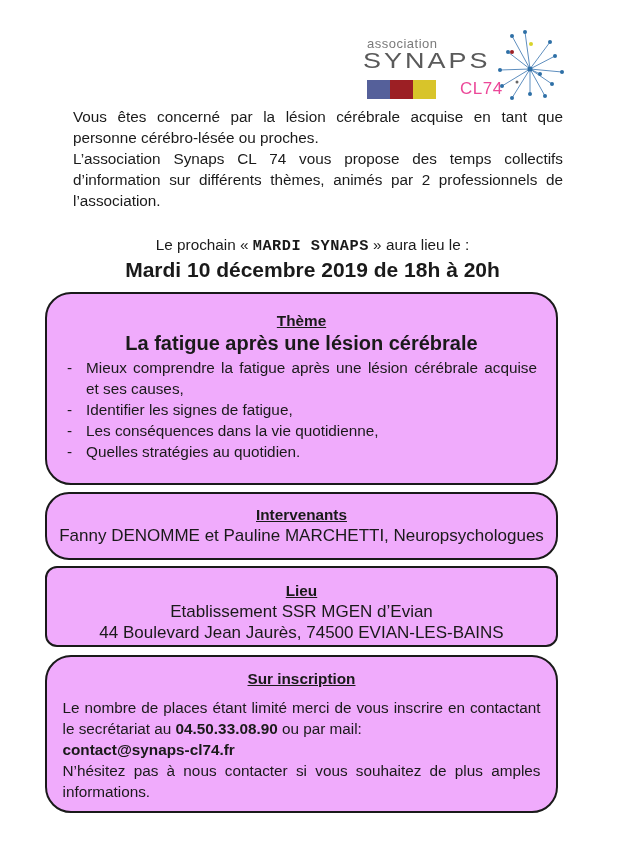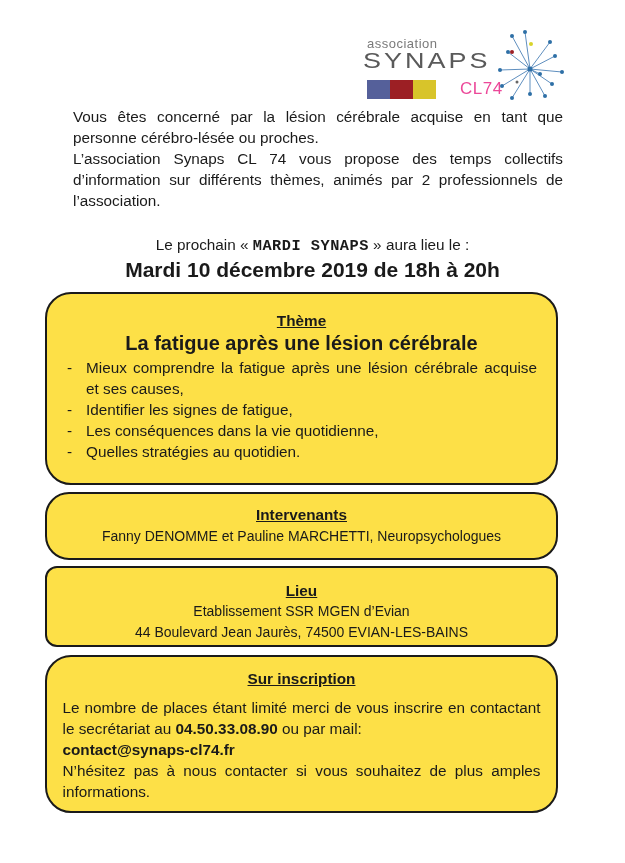--- a/index.html
+++ b/index.html
@@ -44,21 +44,21 @@
       font-weight: bold; letter-spacing: 0.5px;
     }
     .date {
       position: absolute; left: 0; top: 258px; width: 625px; text-align: center;
       font-size: 21px; font-weight: bold;
     }
 
     
     .box {
       position: absolute; left: 45px; width: 513px;
-      border: 2px solid #1a1a1a; box-sizing: border-box; background: #fde047;
+      border: 2px solid #1a1a1a; box-sizing: border-box; background: #f0abfc;
     }
     .box-theme { top: 292px; height: 193px; border-radius: 26px; }
     .box-speakers { top: 492px; height: 68px; border-radius: 24px; }
     .box-venue { top: 566px; height: 81px; border-radius: 12px; }
     .box-signup { top: 655px; height: 158px; border-radius: 26px; }
 
     .box-heading {
       text-align: center; font-weight: bold; text-decoration: underline;
       font-size: 15.3px; line-height: 20px;
     }
@@ -67,21 +67,21 @@
       text-align: center; font-weight: bold; font-size: 20px; line-height: 24px; margin-top: 0px;
     }
     .theme-list { list-style: none; margin: 2px 0 0 0; padding: 0 0 0 20px; width: 470px; }
     .theme-list li {
       position: relative; padding-left: 19px; font-size: 15.3px; line-height: 21px; text-align: justify;
     }
     .theme-list li .dash { position: absolute; left: 0; top: 0; }
 
     .box-speakers .box-heading { margin-top: 11px; }
     .box-venue .box-heading { margin-top: 13px; }
-    .center-line { text-align: center; font-size: 14px; line-height: 21px; }
+    .center-line { text-align: center; font-size: 17px; line-height: 21px; }
     .box-speakers .center-line { line-height: 22px; }
 
     .box-signup .box-heading { margin-top: 12px; }
     .signup-text {
       margin: 8px auto; width: 478px; font-size: 15.3px; line-height: 21px; text-align: justify;
     }
     .signup-text p { margin: 0; }
     .signup-text b { font-weight: bold; }
   </style>
 </head>

